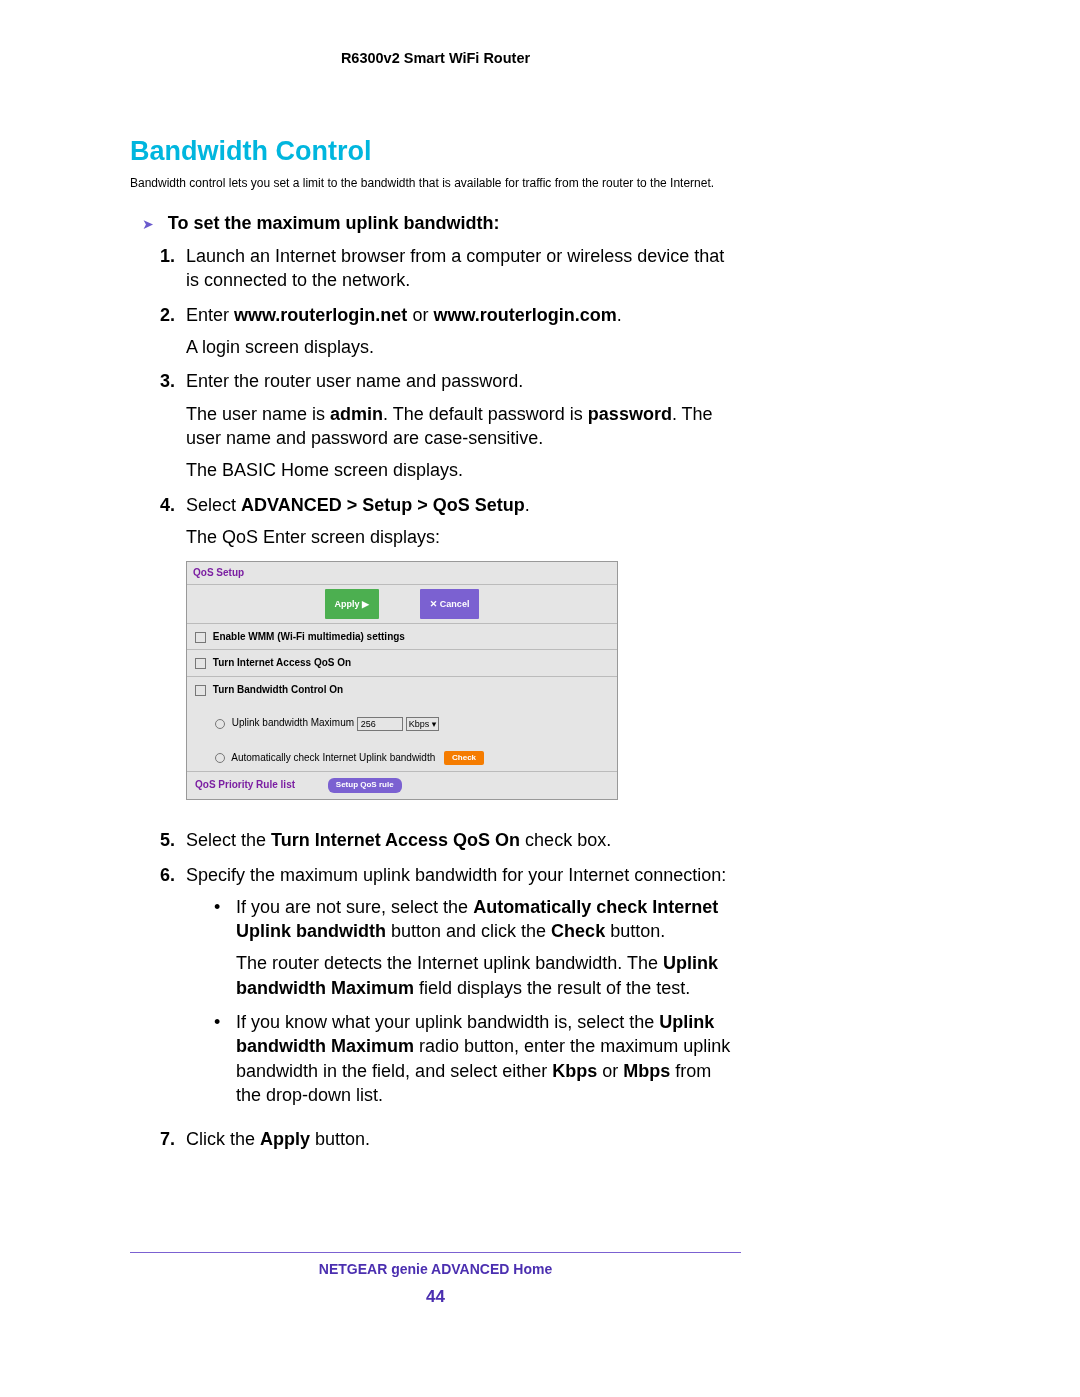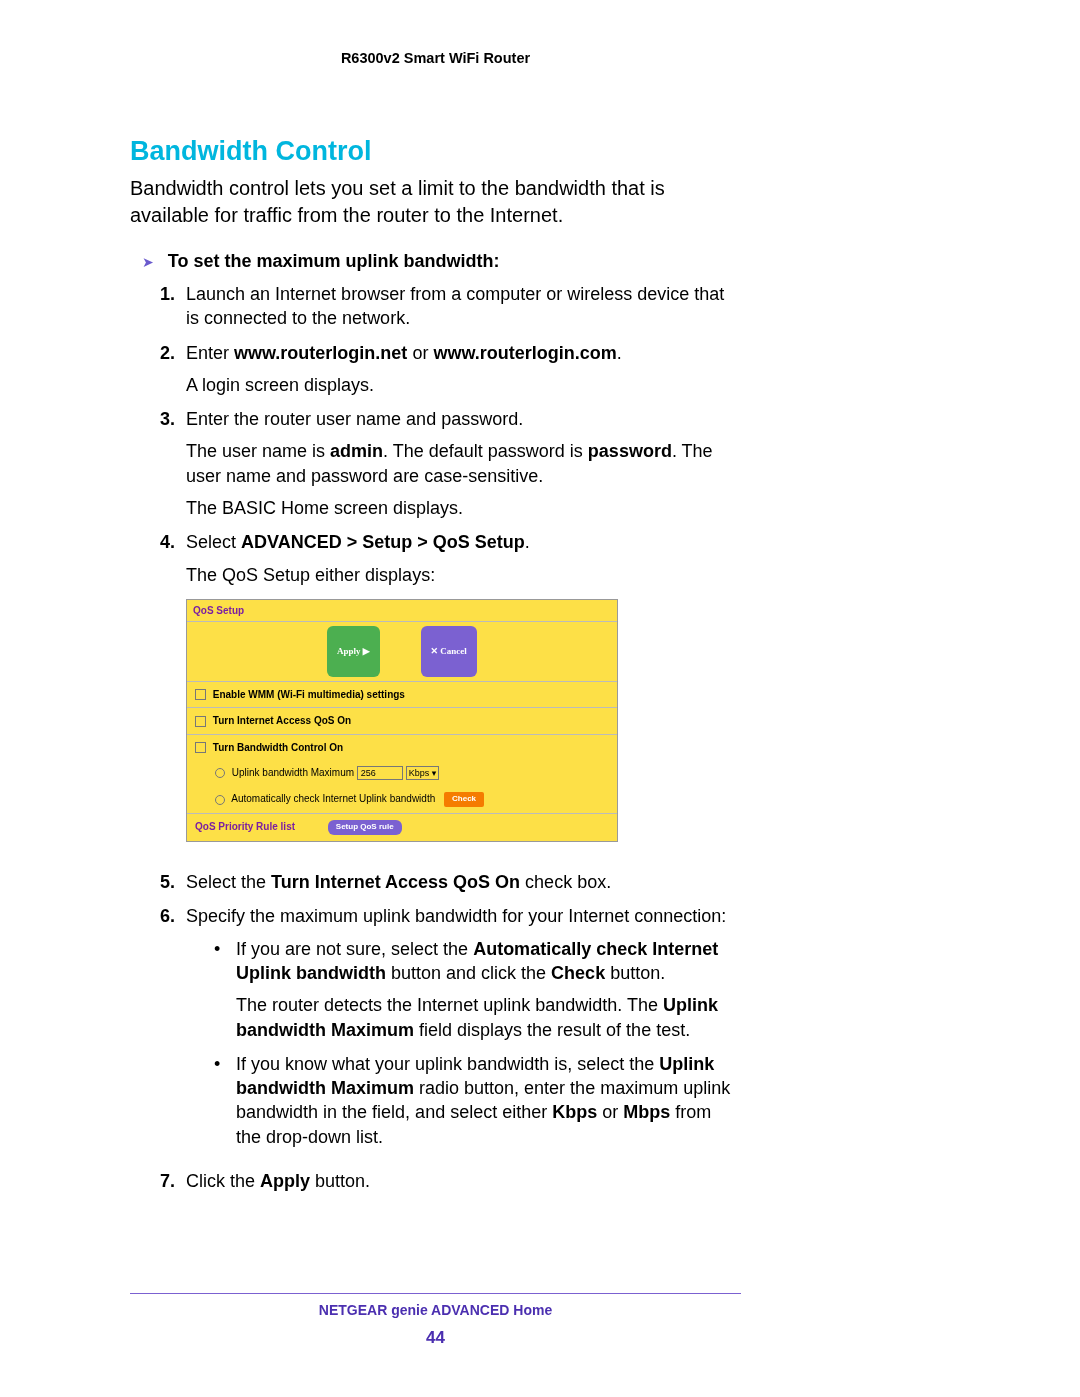--- a/index.html
+++ b/index.html
@@ -23,21 +23,21 @@
     font-size: 14.5px;
     margin-bottom: 70px;
   }
   h1.section {
     color: #00b6de;
     font-size: 27px;
     font-weight: bold;
     margin: 0 0 8px 0;
   }
   .intro {
-    font-size: 20px;
+    font-size: 12px;
     line-height: 1.35;
     margin-bottom: 22px;
   }
   .task-title-row {
     display: flex;
     align-items: center;
     margin-bottom: 10px;
   }
   .arrow {
     color: #6a5acd;
@@ -80,42 +80,41 @@
   ul.bullets > li::before {
     content: "•";
     min-width: 22px;
   }
   
   .qos-box {
     margin: 12px 0 18px 0;
     width: 430px;
     border: 1px solid #999;
     font-size: 10px;
-    background: #fde047;
+    background: #e5e5e5;
   }
   .qos-title {
     color: #7b1fa2;
     font-weight: bold;
     padding: 4px 6px;
     border-bottom: 1px solid #bbb;
   }
   .qos-buttons {
     text-align: center;
     padding: 4px 0;
     border-bottom: 1px solid #bbb;
   }
   .btn {
     display: inline-block;
     color: #fff;
     font-size: 9px;
     font-weight: bold;
-    padding: 19px 10px;
-    border-radius: 6px;
+    padding: 9px 10px;
+    border-radius: 1px;
     margin: 0 2px;
-    font-family: Liberation Serif, serif;
   }
   .btn-green { background: #4caf50; }
   .btn-purple { background: #7b61d1; margin-left: 36px; }
   .qos-row {
     padding: 6px 8px;
     border-bottom: 1px solid #bbb;
   }
   .qos-row:last-child { border-bottom: none; }
   .cb {
     display: inline-block;
@@ -144,21 +143,21 @@
   }
   .sel {
     display: inline-block;
     border: 1px solid #777;
     padding: 0 2px;
     height: 12px;
     line-height: 12px;
     vertical-align: middle;
     font-size: 9px;
   }
-  .sub-indent { padding-left: 20px; margin-top: 12px; }
+  .sub-indent { padding-left: 20px; margin-top: 20px; }
   .btn-orange {
     display: inline-block;
     background: #f57c00;
     color: #fff;
     font-size: 8px;
     font-weight: bold;
     padding: 2px 8px;
     border-radius: 2px;
     margin-left: 6px;
     vertical-align: middle;
@@ -229,21 +228,21 @@
         <div class="sub">
           <span>The user name is </span><span class="bold">admin</span><span>. The default password is </span><span class="bold">password</span><span>. The user name and password are case-sensitive.</span>
         </div>
         <div class="sub">The BASIC Home screen displays.</div>
       </span>
     </li>
     <li>
       <span class="num">4.</span>
       <span class="body">
         <span>Select </span><span class="bold">ADVANCED &gt; Setup &gt; QoS Setup</span><span>.</span>
-        <div class="sub">The QoS Setup either displays:</div>
+        <div class="sub">The QoS Enter screen displays:</div>
 
         
         <div class="qos-box">
           <div class="qos-title">QoS Setup</div>
           <div class="qos-buttons">
             <span class="btn btn-green">Apply ▶</span>
             <span class="btn btn-purple">✕ Cancel</span>
           </div>
           <div class="qos-row">
             <span class="cb"></span>

